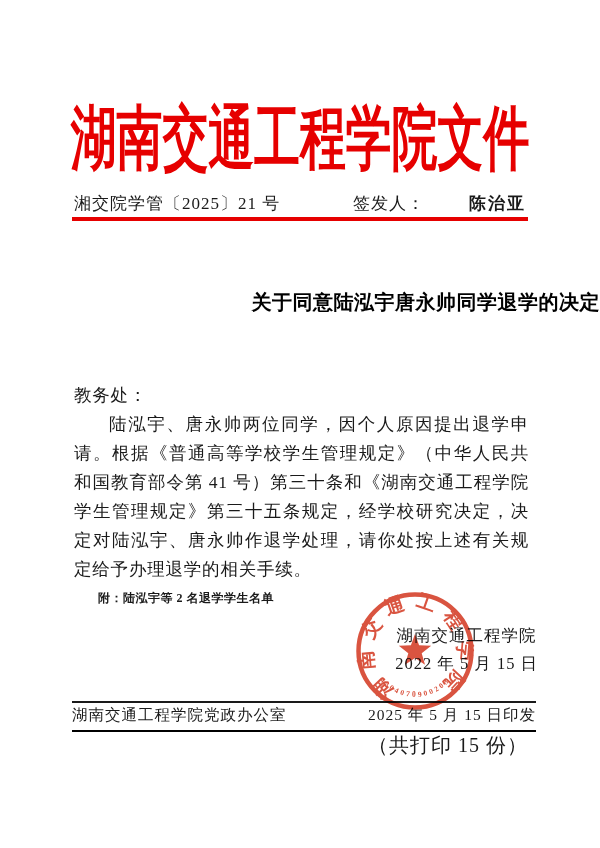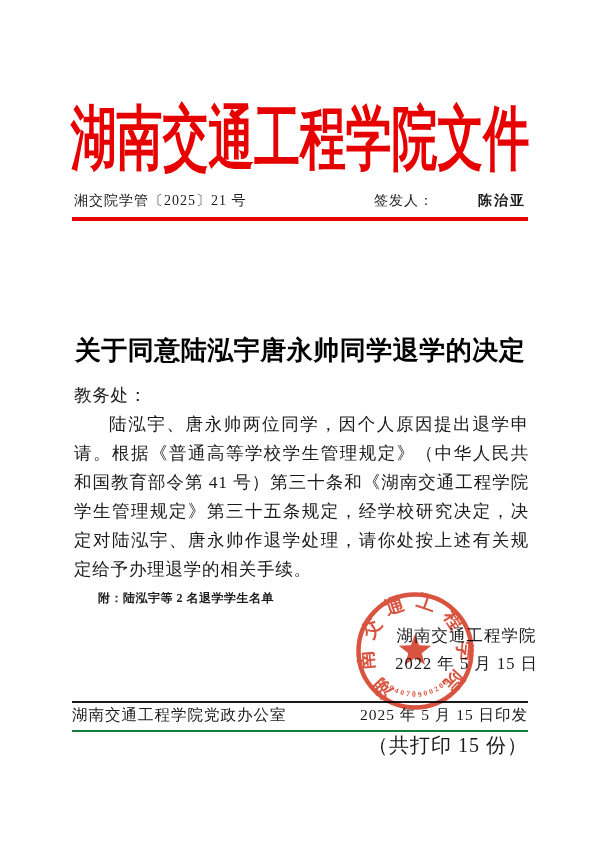--- a/index.html
+++ b/index.html
@@ -26,41 +26,40 @@
     color: #e60000;
     transform: translateX(-50%) scaleX(0.655);
     transform-origin: center;
   }
   .header-meta {
     position: absolute;
     top: 192px; left: 74px; right: 74px;
     display: flex;
     justify-content: space-between;
     align-items: baseline;
-    font-size: 14px;
+    font-size: 17px;
     letter-spacing: 1px;
   }
   .issuer { display: inline-flex; align-items: baseline; }
   .issuer-name { font-weight: 700; letter-spacing: 2px; padding-left: 44px; }
   .red-line {
     position: absolute;
     top: 217px; left: 72px; right: 72px;
     height: 3.5px;
     background: #e60000;
   }
   
   .doc-title {
     position: absolute;
     top: 289px; left: 0; right: 0;
-    text-align: center;
-    font-size: 26px;
+    text-align: right;
+    font-size: 20px;
     font-weight: 700;
     letter-spacing: 0.5px;
     color: #000;
-    margin-top: 44px;
   }
   
   .body-block {
     position: absolute;
     top: 381px; left: 74px; right: 71px;
     font-size: 17.5px;
     line-height: 29px;
     text-align: justify;
     letter-spacing: 0.8px;
   }
@@ -91,23 +90,23 @@
     pointer-events: none;
   }
   .seal text {
     font-family: "Liberation Serif", "DejaVu Serif", serif;
     font-weight: 700;
     fill: #d6452f;
   }
   
   .footer-row {
     position: absolute;
-    top: 701px; left: 72px; right: 72px;
+    top: 701px; left: 72px; right: 64px;
     border-top: 2px solid #1a1a1a;
-    border-bottom: 2px solid #15803d;
+    border-bottom: 2px solid #000000;
     display: flex;
     justify-content: space-between;
     align-items: baseline;
     padding: 2px 0 4px 0;
     font-size: 15.5px;
     letter-spacing: 1px;
   }
   .copies {
     position: absolute;
     top: 732px; right: 72px;

